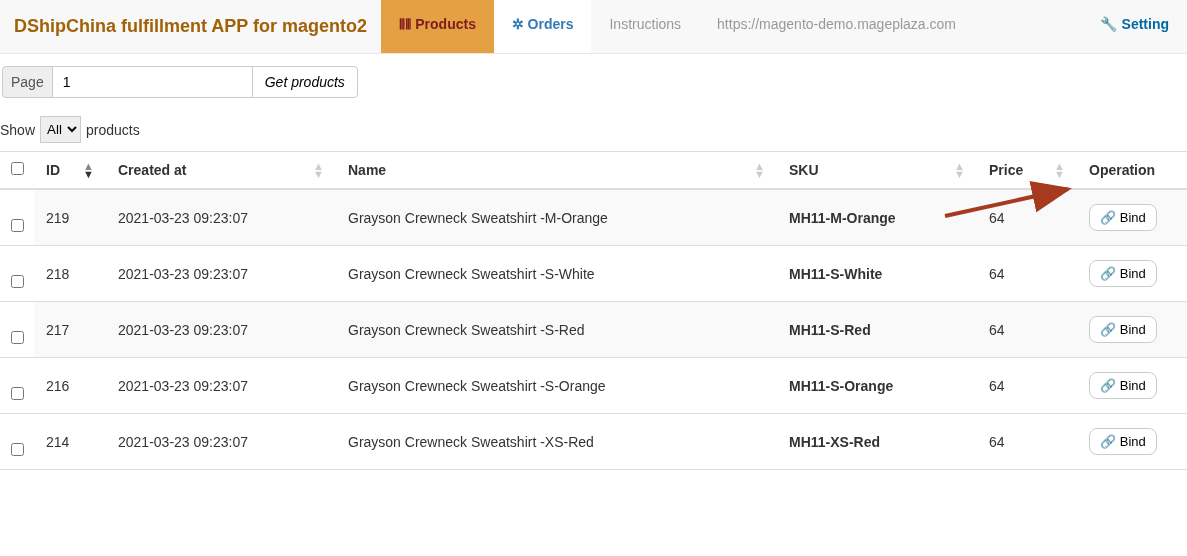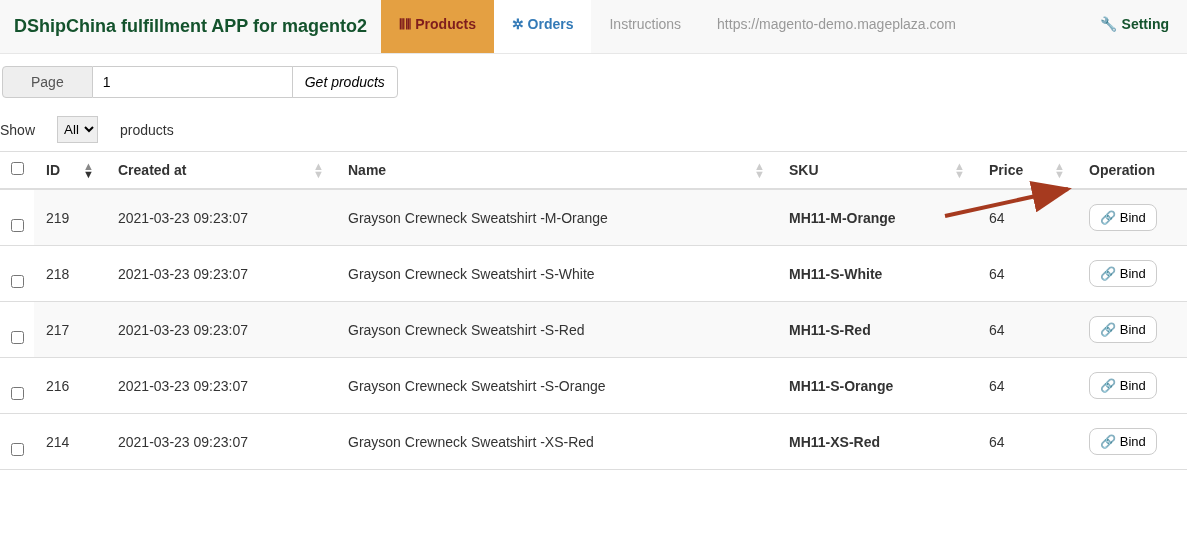--- a/index.html
+++ b/index.html
@@ -12,53 +12,53 @@
     .navbar {
       display: flex;
       align-items: stretch;
       border-bottom: 1px solid #e7e7e7;
       background: #f8f8f8;
     }
     .brand {
       font-size: 18px;
       font-weight: bold;
       padding: 16px 14px;
-      color: #14532d;
+      color: #a16207;
     }
     .nav-item {
       padding: 16px 18px;
       color: #999;
       font-size: 14px;
       font-weight: bold;
       cursor: pointer;
     }
     .nav-item.active {
       background: #e4a042;
       color: #7f1d1d;
     }
     .nav-item.orders {
       background: #fff;
       color: #337ab7;
     }
     .nav-item.setting {
-      color: #14532d;
+      color: #0369a1;
       margin-left: auto;
     }
     .nav-item.instructions, .nav-item.url {
       font-weight: normal;
     }
     .toolbar {
       display: flex;
       align-items: center;
       padding: 12px 2px;
       gap: 0;
     }
     .addon {
       border: 1px solid #ccc;
-      padding: 7px 28px;
+      padding: 7px 8px;
       background: #eee;
       color: #555;
       border-radius: 4px 0 0 4px;
       font-size: 14px;
     }
     .page-input {
       border: 1px solid #ccc;
       border-left: none;
       padding: 7px 10px;
       width: 200px;
@@ -78,21 +78,21 @@
     }
     .controls {
       display: flex;
       align-items: center;
       padding: 6px 2px 8px 0;
       gap: 8px;
     }
     .controls .left {
       display: flex;
       align-items: center;
-      gap: 22px;
+      gap: 5px;
     }
     .controls .right {
       margin-left: auto;
       display: flex;
       align-items: center;
       gap: 10px;
     }
     select {
       padding: 4px 2px;
       border: 1px solid #ccc;

